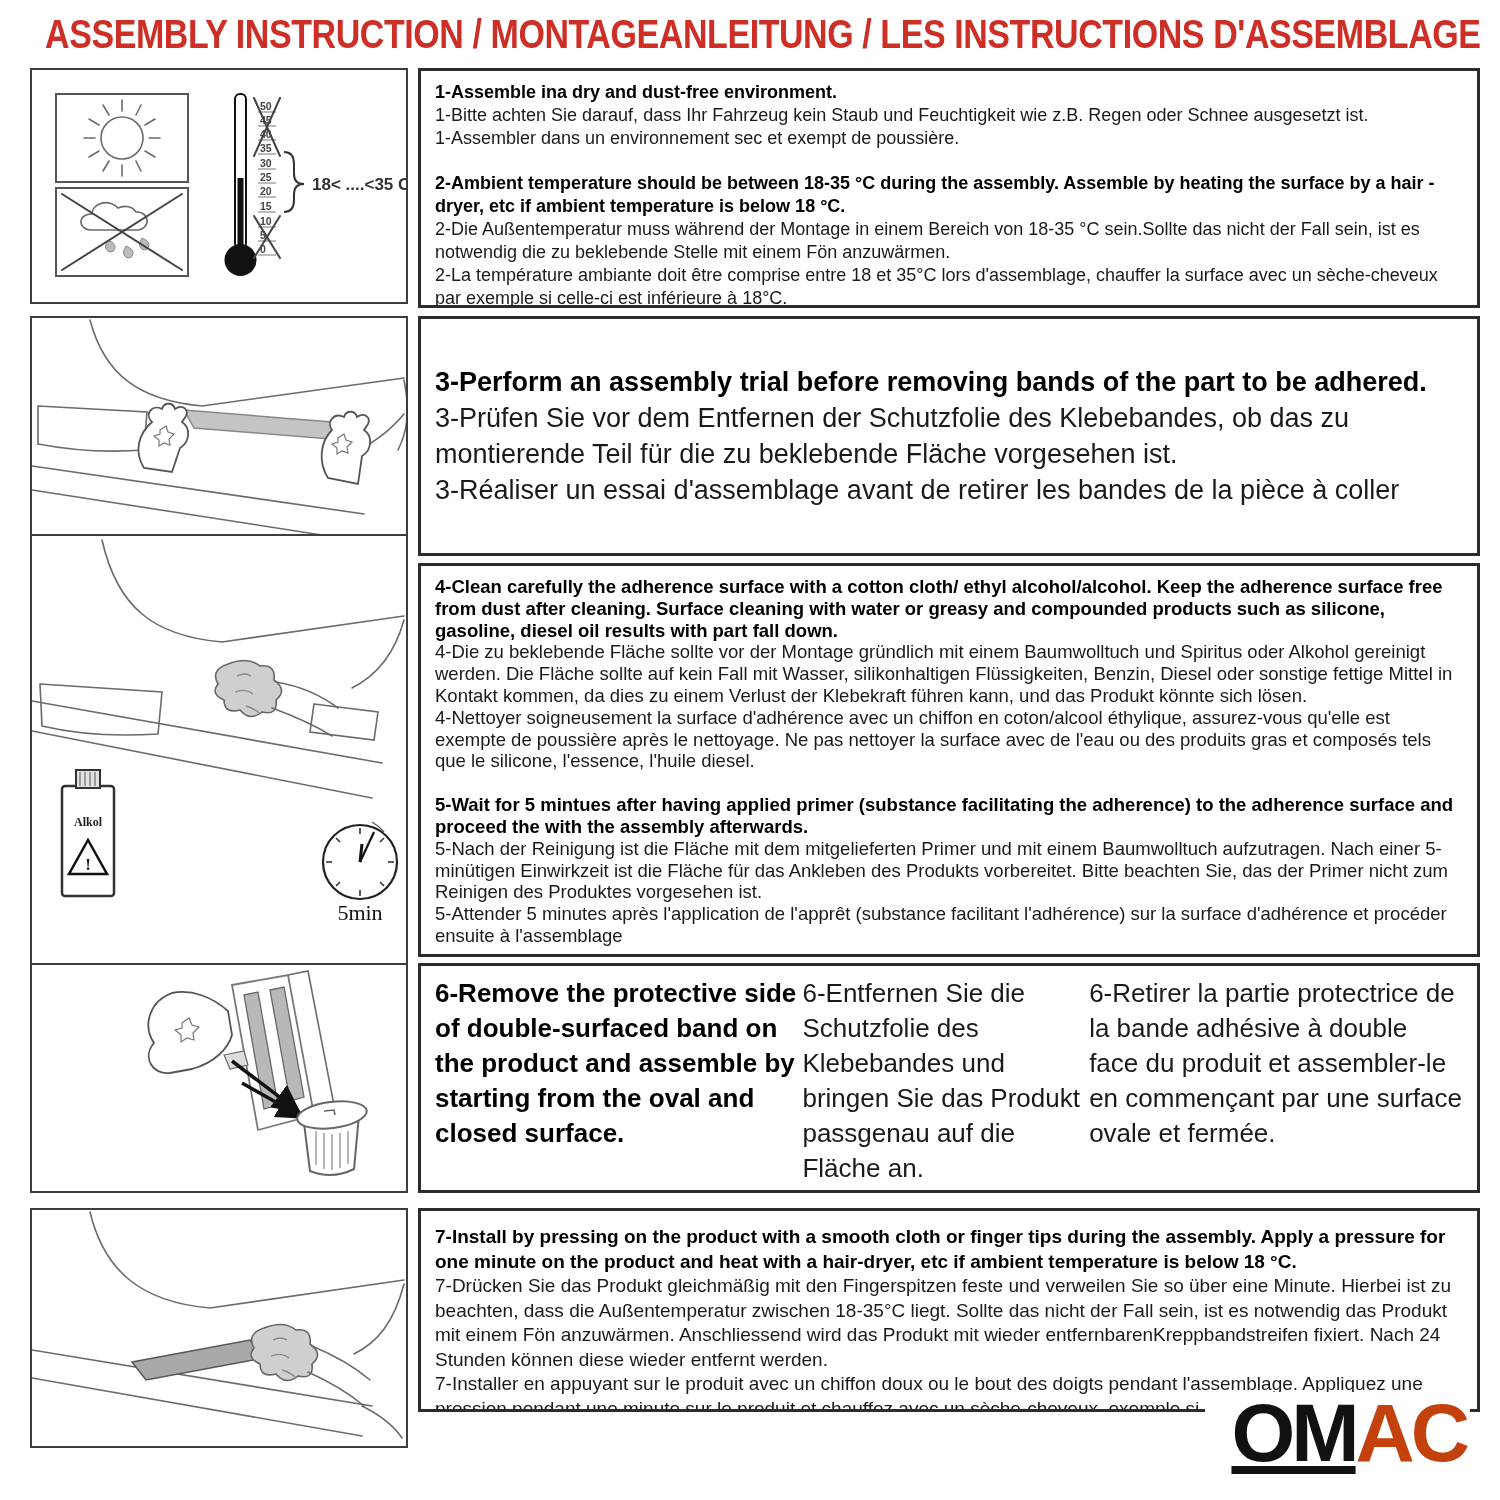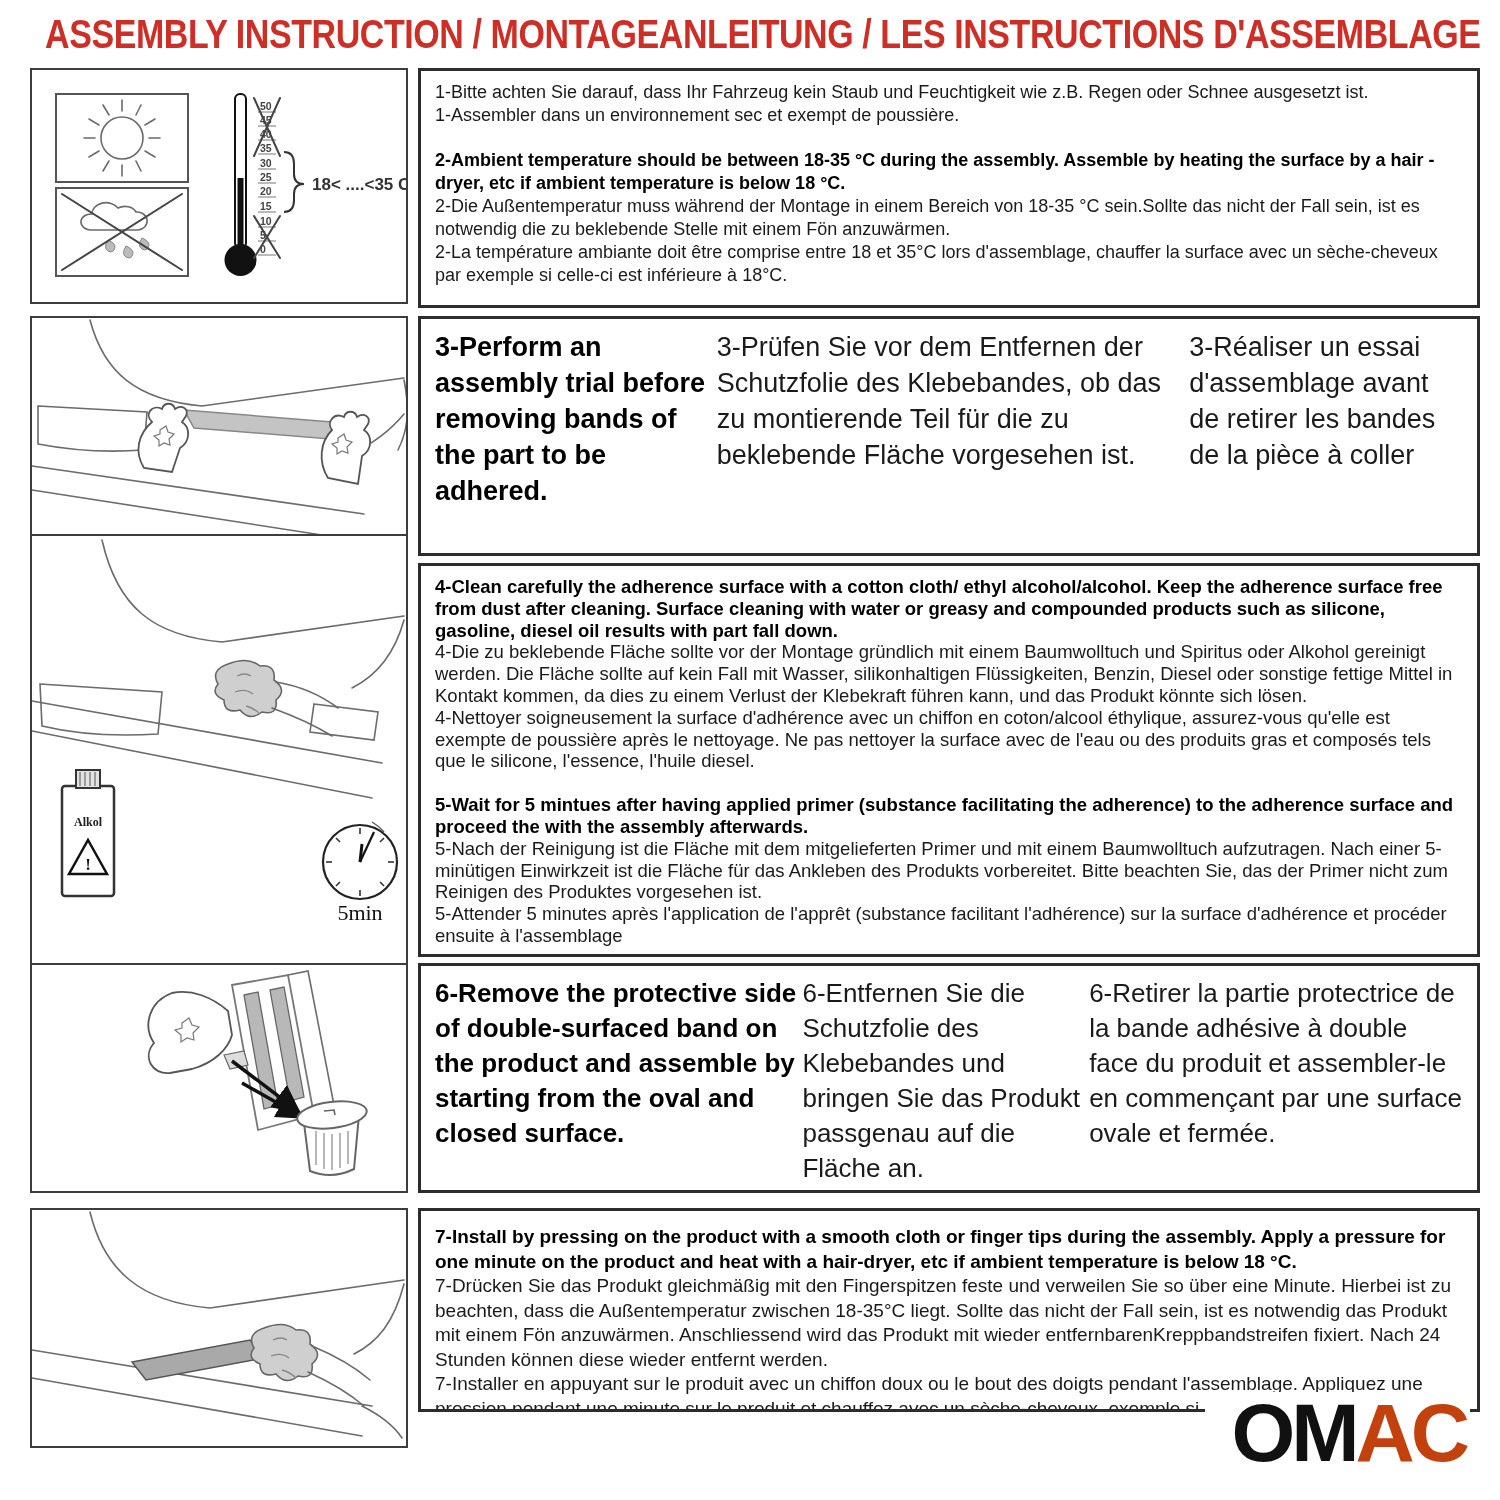--- a/index.html
+++ b/index.html
@@ -12,37 +12,37 @@
 
   .illus{position:absolute;left:30px;width:378px;border:2px solid #3d3d3d;background:#fff;box-sizing:border-box;}
   .tbox{position:absolute;left:418px;width:1062px;border:3px solid #2c2c2c;background:#fff;
         box-sizing:border-box;padding:10px 14px;overflow:hidden;}
   .tbox p{margin:0;}
   .b{font-weight:700;color:#000;}
   .gap{margin-top:22px !important;}
 
   
   .i1{top:68px;height:236px;}   .t1{top:68px;height:240px;font-size:18px;line-height:23px;}
-  .i2{top:316px;height:240px;}  .t2{top:316px;height:240px;font-size:27px;line-height:36px;display:flex;flex-direction:row;justify-content:center;}
+  .i2{top:316px;height:240px;}  .t2{top:316px;height:240px;font-size:27px;line-height:36px;display:flex;flex-direction:column;justify-content:center;}
   .i3{top:534px;height:460px;font-family:Liberation Serif, serif;}  .t3{top:563px;height:394px;font-size:18.5px;line-height:21.8px;}
   .i4{top:963px;height:230px;}  .t4{top:963px;height:230px;font-size:26px;line-height:35px;display:flex;flex-direction:row;justify-content:center;}
   .i5{top:1208px;height:240px;} .t5{top:1208px;height:204px;font-size:19px;line-height:24.5px;padding-top:14px;}
 
   svg{display:block;}
   .ln{stroke:#6b6b6b;stroke-width:1.6;fill:none;stroke-linecap:round;}
   .lnD{stroke:#444;stroke-width:2;fill:none;stroke-linecap:round;}
   .scaleNum{font-size:10.5px;fill:#444;font-weight:700;}
   .svgLabel{font-size:17px;fill:#333;font-weight:700;}
   .svgSmall{font-size:12px;fill:#222;font-weight:700;}
   .svgClock{font-size:22px;fill:#111;font-weight:400;}
 
   .logo{position:absolute;top:1392px;right:30px;background:#fff;padding:0 4px 6px 26px;
         font-weight:700;font-size:82px;line-height:82px;letter-spacing:-4px;
         transform:scaleY(1.0);white-space:nowrap;}
-  .logo .lk{color:#111111;}
+  .logo .lk{color:#111111;text-decoration:underline;}
   .logo .lr{color:#c2410c;}
 </style>
 </head>
 <body>
 
 <div class="page">
 
   <h1 class="title">ASSEMBLY INSTRUCTION / MONTAGEANLEITUNG / LES INSTRUCTIONS D'ASSEMBLAGE</h1>
 
   <div class="illus i1">
@@ -107,20 +107,21 @@
           <line x1="248" y1="28" x2="222" y2="86" class="lnD"></line>
           <line x1="222" y1="146" x2="248" y2="188" class="lnD"></line>
           <line x1="248" y1="146" x2="222" y2="188" class="lnD"></line>
         </g>
         <path d="M252,82 Q 262,82 262,94 L 262,104 Q 262,114 272,114 Q 262,114 262,124 L 262,130 Q 262,142 252,142" fill="none" stroke="#333" stroke-width="2"></path>
         <text x="280" y="120" class="svgLabel">18&lt; ....&lt;35 C</text>
       </g>
     </svg>
   </div>
   <div class="tbox t1">
+    <p class="b">1-Assemble ina dry and dust-free environment.</p>
     <p>1-Bitte achten Sie darauf, dass Ihr Fahrzeug kein Staub und Feuchtigkeit wie z.B. Regen oder Schnee ausgesetzt ist.</p>
     <p>1-Assembler dans un environnement sec et exempt de poussière.</p>
     <p class="b gap">2-Ambient temperature should be between 18-35 °C  during the assembly. Assemble by heating the surface by a hair -dryer, etc if ambient temperature is below 18 °C.</p>
     <p>2-Die Außentemperatur muss während der Montage in einem Bereich von 18-35 °C  sein.Sollte das nicht der Fall sein, ist es notwendig die zu beklebende Stelle mit einem Fön anzuwärmen.</p>
     <p>2-La température ambiante doit être comprise entre 18 et 35°C lors d'assemblage, chauffer la surface avec un sèche-cheveux par exemple si celle-ci est inférieure à 18°C.</p>
   </div>
 
   <div class="illus i2">
     <svg width="374" height="236" viewBox="0 0 374 236">
       <g>

